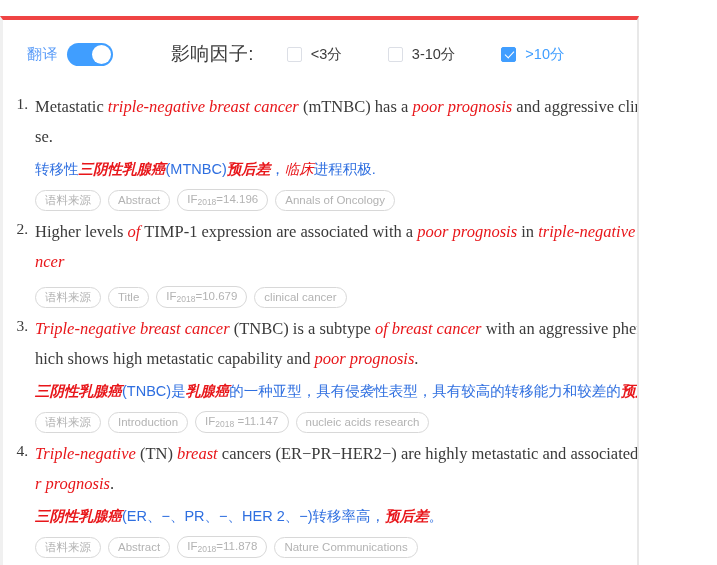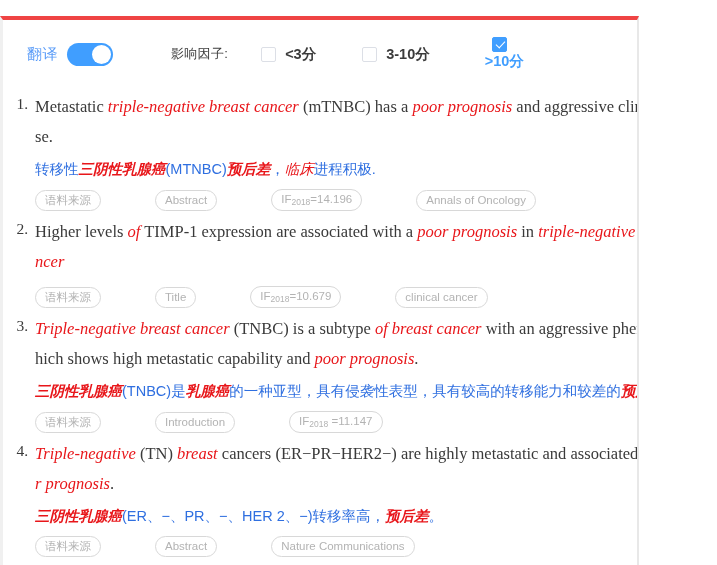--- a/index.html
+++ b/index.html
@@ -52,28 +52,28 @@
   }
   .toggle .knob {
     position: absolute;
     right: 2px; top: 2px;
     width: 19px; height: 19px;
     border-radius: 50%;
     background: #ffffff;
   }
   .if-label {
     margin-left: 58px;
-    font-size: 13px;
+    font-size: 19px;
     color: #3b3b3b;
     white-space: nowrap;
     letter-spacing: .3px;
   }
-  .cbgroup { display: flex; align-items: center; margin-left: 33px; font-weight: bold; }
+  .cbgroup { display: flex; align-items: center; margin-left: 33px; }
   .cbitem { display: flex; align-items: center; margin-right: 46px; cursor: pointer; }
-  .cbitem:last-child { margin-right: 4px; flex-direction: column; }
+  .cbitem:last-child { margin-right: 4px; }
   .cbox {
     width: 15px; height: 15px;
     border: 1px solid #dcdfe6;
     border-radius: 2px;
     background: #ffffff;
     flex: none;
     position: relative;
   }
   .cbox.checked {
     background: #409eff;
@@ -145,21 +145,20 @@
   .zh i {
     color: #e8161a;
     font-style: italic;
   }
 
   .chips {
     margin-top: 9px;
     display: flex;
     align-items: center;
     flex-wrap: wrap;
-    gap: 47px;
   }
   .chip {
     border: 1px solid #d8d8d8;
     border-radius: 11px;
     padding: 1px 9px 2px 9px;
     margin-right: 7px;
     font-size: 11.5px;
     line-height: 16px;
     color: #b3b3b3;
     white-space: nowrap;
@@ -260,33 +259,35 @@
       <div class="item">
         <div class="item-row">
           <div class="idx">3.</div>
           <div class="body">
             <div class="en"><em>Triple-negative breast cancer</em> (TNBC) is a subtype <em>of breast cancer</em> with an aggressive phenotype which shows high metastatic capability and <em>poor prognosis</em>.</div>
             <div class="zh"><em>三阴性乳腺癌</em>(TNBC)是<em>乳腺癌</em>的一种亚型，具有侵袭性表型，具有较高的转移能力和较差的<em>预后</em>。</div>
             <div class="chips">
               <span class="chip">语料来源</span>
               <span class="chip">Introduction</span>
               <span class="chip"><span>IF</span><sub>2018</sub><span> =11.147</span></span>
+              <span class="chip">nucleic acids research</span>
             </div>
           </div>
         </div>
       </div>
       <div class="item">
         <div class="item-row">
           <div class="idx">4.</div>
           <div class="body">
             <div class="en"><em>Triple-negative</em> (TN) <em>breast</em> cancers (ER−PR−HER2−) are highly metastatic and associated with <em>poor prognosis</em>.</div>
             <div class="zh"><em>三阴性乳腺癌</em>(ER、−、PR、−、HER 2、−)转移率高，<em>预后差</em>。</div>
             <div class="chips">
               <span class="chip">语料来源</span>
               <span class="chip">Abstract</span>
+              <span class="chip"><span>IF</span><sub>2018</sub><span>=11.878</span></span>
               <span class="chip">Nature Communications</span>
             </div>
           </div>
         </div>
       </div>
     </div>
 
   <div id="backtop">
     <svg width="24" height="24" viewBox="0 0 24 24">
       <path d="M12 3.5 L20.5 12.5 L15.5 12.5 L15.5 20.5 L8.5 20.5 L8.5 12.5 L3.5 12.5 Z" fill="#ffffff"></path>

